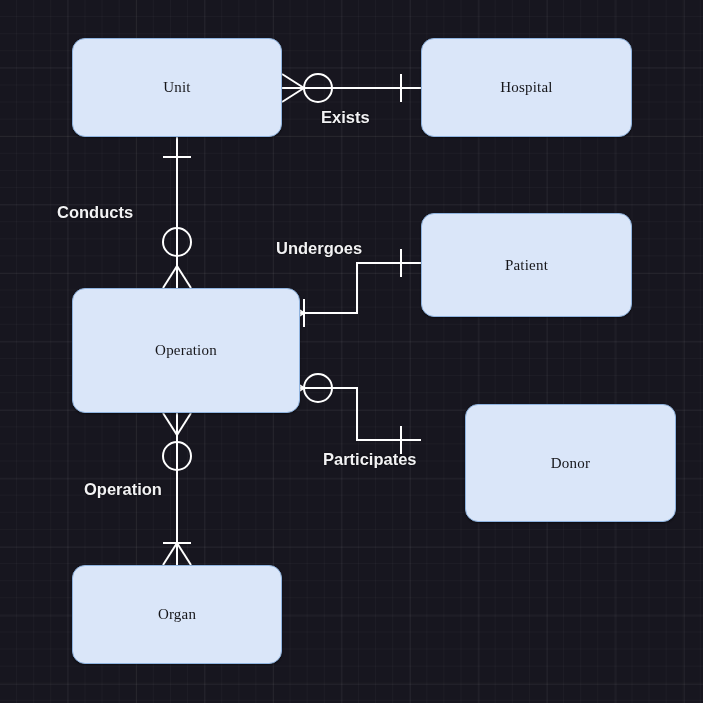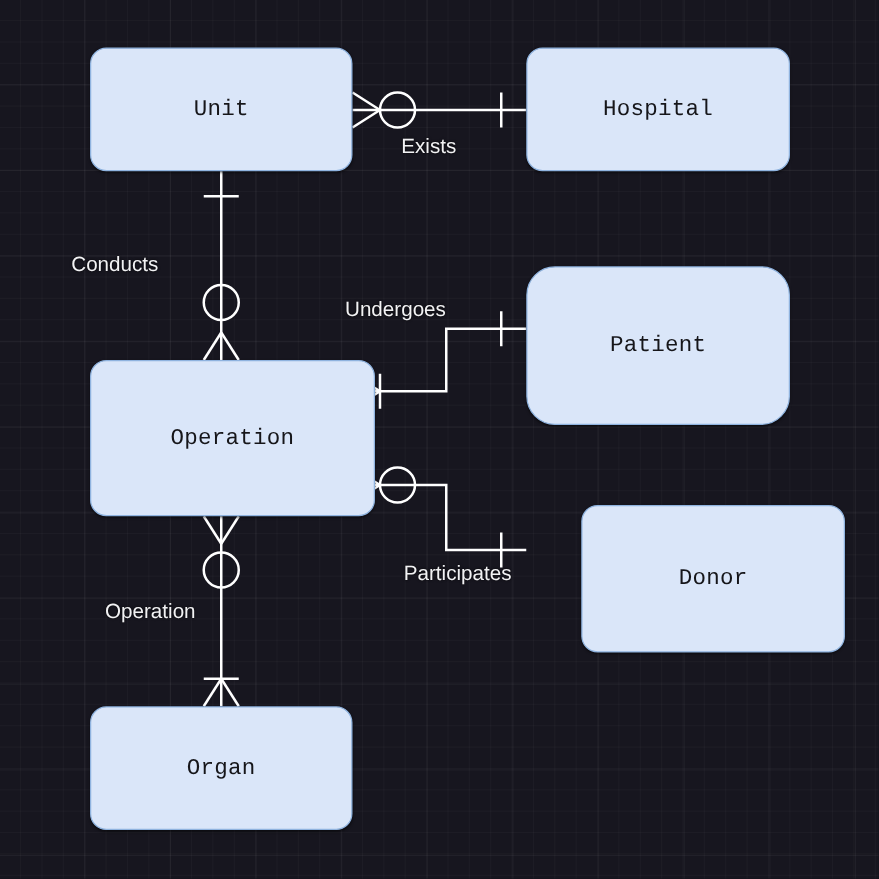--- a/index.html
+++ b/index.html
@@ -35,33 +35,34 @@
     background: #dae6f9;
     border: 1.5px solid #8fb3df;
     border-radius: 13px;
     display: flex;
     align-items: center;
     justify-content: center;
     box-shadow: 0 1px 2px rgba(0,0,0,0.45);
   }
   .entity-label {
     color: #16161a;
-    font-size: 18px;
-    font-family: Liberation Mono, monospace;
+    font-size: 15px;
+    font-family: Liberation Serif, serif;
     letter-spacing: 0.2px;
     white-space: nowrap;
     text-align: center;
   }
   .rel-label {
     position: absolute;
     color: #f2f2f4;
     font-size: 16.5px;
     font-family: "Liberation Sans", sans-serif;
     white-space: nowrap;
     text-shadow: 0 0 2px rgba(0,0,0,0.9);
+    font-weight: bold;
   }
 </style>
 </head>
 <body>
 
 <div id="canvas">
 
   <svg id="wires" viewBox="0 0 703 703" xmlns="http://www.w3.org/2000/svg">
     <g stroke="#ffffff" stroke-width="2" fill="none" stroke-linecap="butt">
 
@@ -125,21 +126,21 @@
   </div>
 
   <div class="entity" style="left:421px; top:38px;  width:211px; height:99px;">
     <span class="entity-label">Hospital</span>
   </div>
 
   <div class="entity" style="left:72px;  top:288px; width:228px; height:125px;">
     <span class="entity-label">Operation</span>
   </div>
 
-  <div class="entity" style="left:421px; top:213px; width:211px; height:127px;border-radius:23px;">
+  <div class="entity" style="left:421px; top:213px; width:211px; height:104px;">
     <span class="entity-label">Patient</span>
   </div>
 
   <div class="entity" style="left:421px; top:404px; width:211px; height:118px;margin-left:44px;">
     <span class="entity-label">Donor</span>
   </div>
 
   <div class="entity" style="left:72px;  top:565px; width:210px; height:99px;">
     <span class="entity-label">Organ</span>
   </div>

